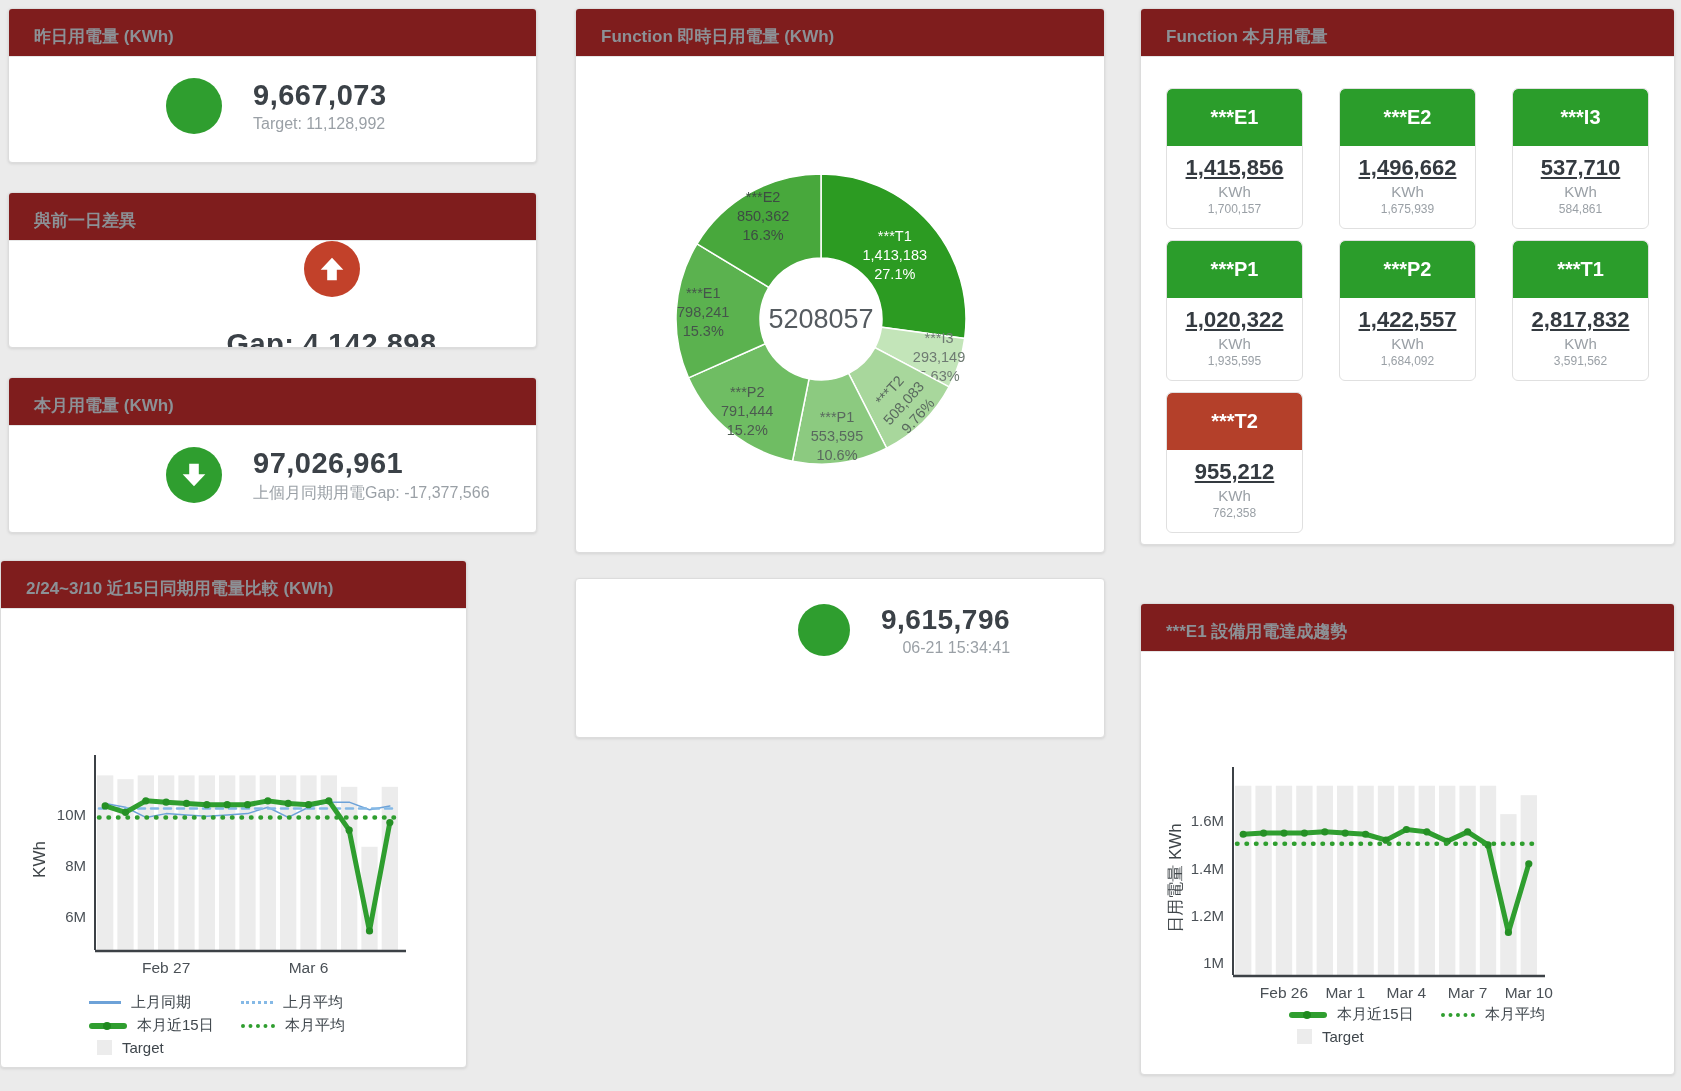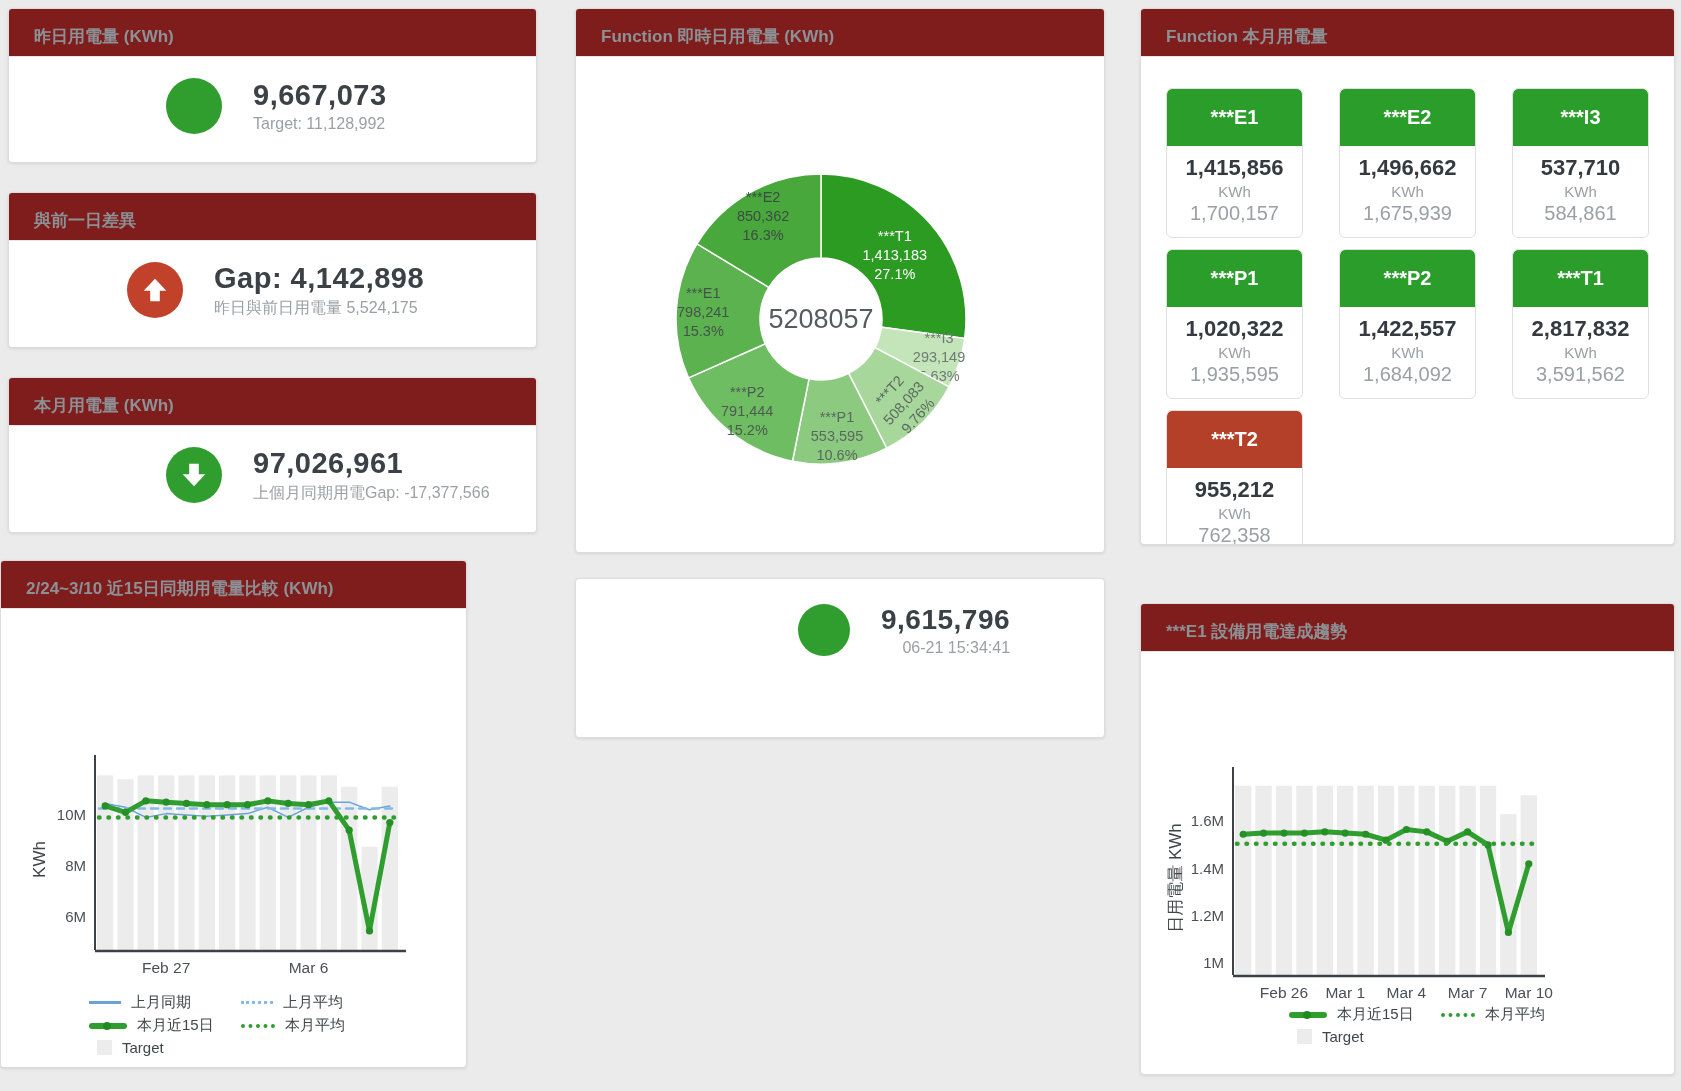--- a/index.html
+++ b/index.html
@@ -25,23 +25,23 @@
   .stat-text .stat-sub{font-size:16px;color:var(--txt-gray);margin-top:3px;}
   .stat-text.right{text-align:right;}
   
   .tiles-grid{display:grid;grid-template-columns:repeat(3,137px);column-gap:36px;row-gap:11px;
         margin:31px 0 0 25px;}
   .tile{border:1px solid #e0e0e0;border-radius:6px;background:#fff;overflow:hidden;}
   .tile-header{height:57px;line-height:57px;text-align:center;color:#fff;font-weight:700;font-size:20px;border-radius:5px 5px 0 0;}
   .tile-header.green{background:#2b9d2b;}
   .tile-header.red{background:#b4402a;}
   .tile-body{text-align:center;padding:9px 2px 12px;}
-  .tile-value{font-size:22px;font-weight:700;color:#343a40;}
+  .tile-value{font-size:22px;font-weight:700;color:#343a40;text-decoration:underline;}
   .tile-unit{font-size:15px;color:var(--txt-gray);margin-top:2px;}
-  .tile-target{font-size:20px;color:var(--txt-gray);margin-top:2px;}
+  .tile-target{font-size:12px;color:var(--txt-gray);margin-top:2px;}
   
   .legend{display:flex;flex-direction:column;gap:4px;}
   .legend-row{display:flex;}
   .legend-item{display:flex;align-items:center;gap:10px;width:152px;font-size:15px;color:#3f464c;}
   .mk{flex:0 0 auto;}
   .mk-line{width:32px;height:3px;background:var(--blue);}
   .mk-dash{width:32px;height:0;border-top:3px dotted var(--blue-light);}
   .mk-thick{width:38px;height:6px;background:var(--green);border-radius:3px;position:relative;}
   .mk-thick::after{content:'';position:absolute;left:14px;top:-1px;width:8px;height:8px;border-radius:50%;background:#1f8a1f;}
   .mk-dot{width:34px;height:0;border-top:4px dotted var(--green);}
@@ -60,21 +60,21 @@
         <div class="stat-value">9,667,073</div>
         <div class="stat-sub">Target: 11,128,992</div>
       </div>
     </div>
   </div>
 </div>
 
 <div class="card" style="left:8px;top:192px;width:529px;height:156px;">
   <div class="card-header">與前一日差異</div>
   <div class="card-body">
-    <div class="stat-row" style="padding-left:118px;">
+    <div class="stat-row" style="padding-left:118px;flex-direction:column;">
       <div class="circle red">
         <svg viewBox="0 0 24 24">
             <path d="M12 3.5 L20.5 12.5 H15.6 V20.5 H8.4 V12.5 H3.5 Z" fill="#fff"></path>
           </svg>
       </div>
       <div class="stat-text">
         <div class="stat-value">Gap: 4,142,898</div>
         <div class="stat-sub">昨日與前日用電量 5,524,175</div>
       </div>
     </div>

